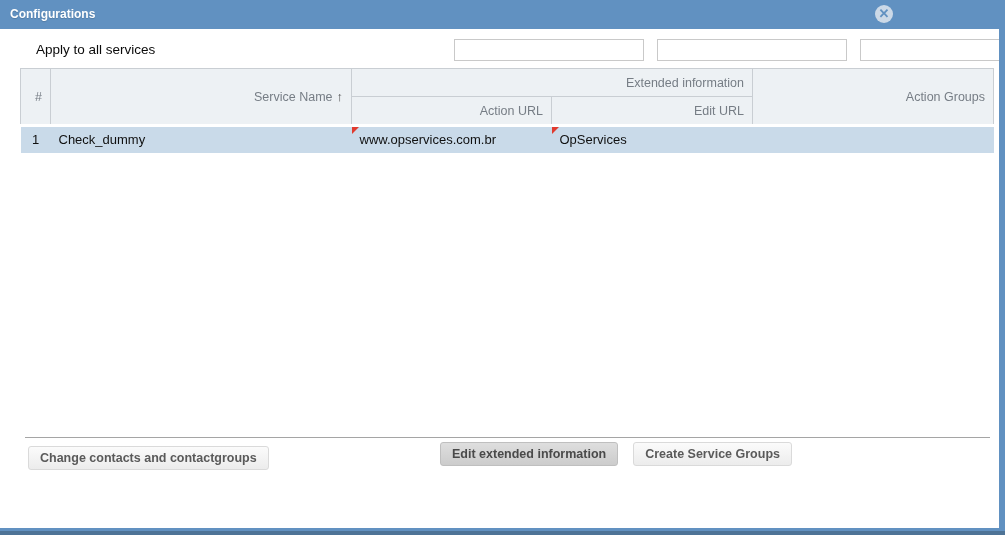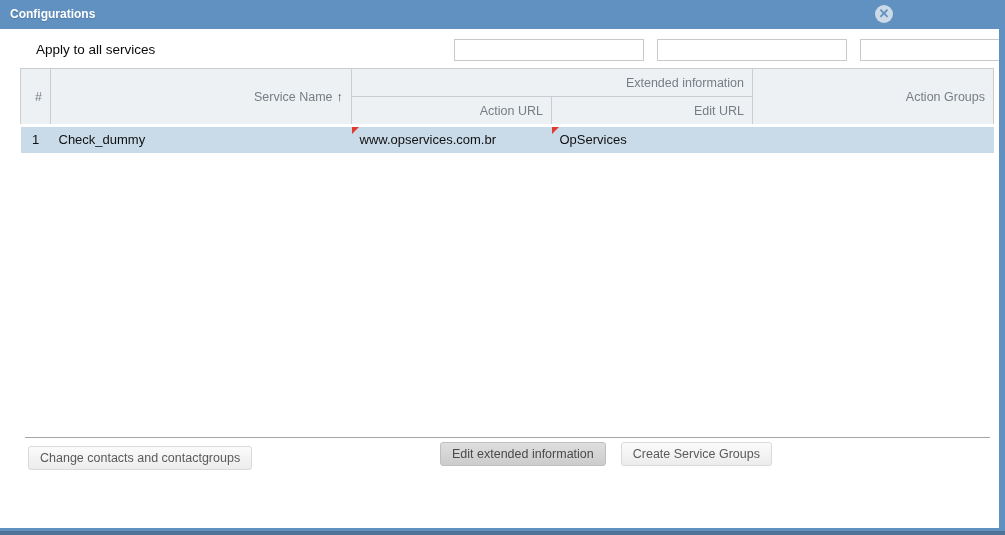--- a/index.html
+++ b/index.html
@@ -32,21 +32,21 @@
   .th-num { text-align:center; padding:0 2px; }
   .sort-icon { color:#4a4a4a; font-weight:bold; margin-left:4px; font-size:13px; }
 
   .tbl tbody td { height:27px; background:#c9dae9; border:none; border-top:3px solid #ffffff; font-size:13px; color:#101010; padding:0 8px; position:relative; overflow:hidden; white-space:nowrap; }
   .td-num { text-align:center; padding:0 2px; }
   .td-pad { padding-left:11px; }
   .corner-flag { position:absolute; top:0; left:0; width:0; height:0; border-top:7px solid #e03a2e; border-right:7px solid transparent; }
 
   
   .divider { position:absolute; left:25px; right:9px; top:408px; border-top:1px solid #a5a5a5; }
-  .btn { display:inline-block; padding:4px 11px; font-size:12.5px; font-weight:normal; color:#5a5a5a; background:linear-gradient(#fbfbfb,#ececec); border:1px solid #dadada; border-radius:3px; cursor:pointer; white-space:nowrap; font-family:"Liberation Sans", sans-serif; }
+  .btn { display:inline-block; padding:4px 11px; font-size:12.5px; font-weight:bold; color:#5a5a5a; background:linear-gradient(#fbfbfb,#ececec); border:1px solid #dadada; border-radius:3px; cursor:pointer; white-space:nowrap; font-family:"Liberation Sans", sans-serif; }
   .btn-left { position:absolute; left:28px; top:417px; }
   .btn-cluster { position:absolute; left:440px; top:413px; display:flex; align-items:center; gap:15px; }
   .red-annotation { border:4px solid #d81b10; padding:2px 4px; background:transparent; }
   .btn-active { background:linear-gradient(#dedede,#cccccc); border-color:#bfbfbf; color:#4a4a4a; }
 
   
   .footer { position:absolute; left:0; bottom:0; width:993px; height:31px; background:#e8eef4; }
   .save-btn { position:absolute; right:11px; top:4px; padding:4px 12px; font-size:12.5px; font-weight:bold; color:#ffffff; text-shadow:0 -1px 0 rgba(0,0,0,0.2); background:linear-gradient(#6f9fca,#4f85b5); border:1px solid #3f6f9d; border-radius:4px; cursor:pointer; font-family:"Liberation Sans", sans-serif; }
 
   .bottom-edge { position:absolute; left:0; bottom:0; width:1005px; height:2px; background:#4e7396; }

